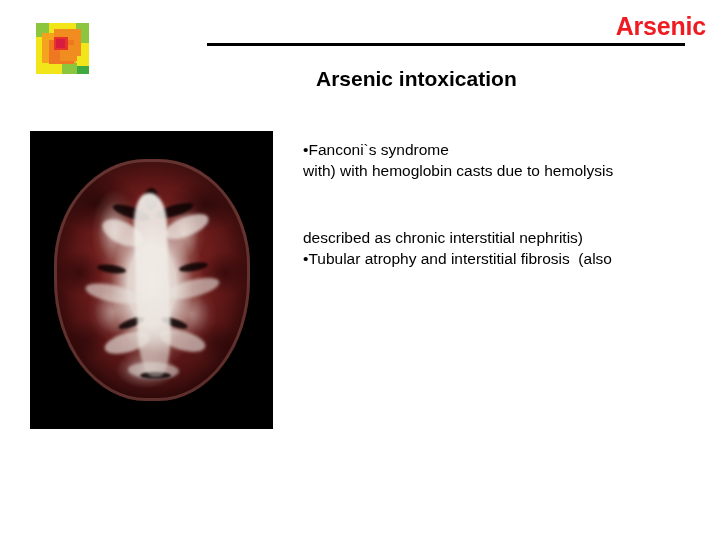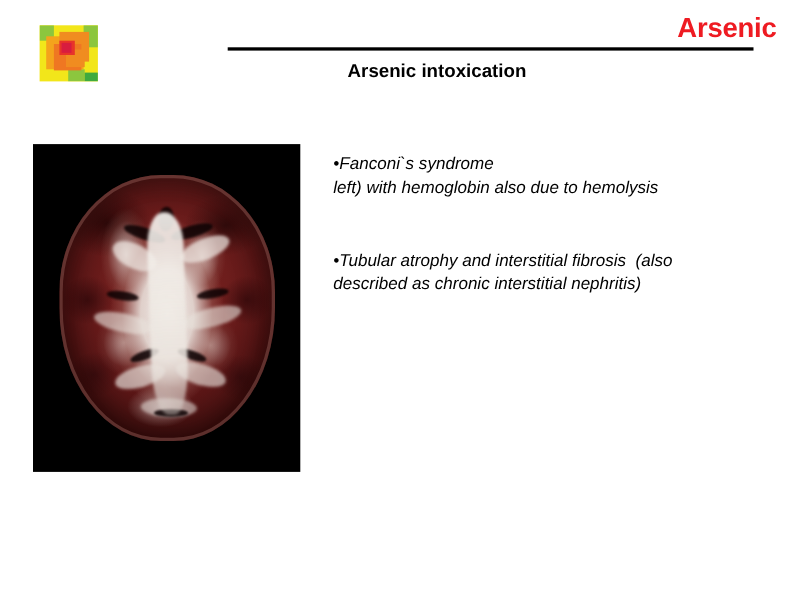--- a/index.html
+++ b/index.html
@@ -73,22 +73,22 @@
     font-size: 25px;
     font-weight: bold;
     color: #ee1b22;
     letter-spacing: -0.2px;
     line-height: 28px;
     white-space: nowrap;
   }
   #slide-subtitle {
     position: absolute;
     left: 316px;
-    top: 54px;
-    font-size: 17px;
+    top: 68px;
+    font-size: 21px;
     font-weight: bold;
     color: #000000;
     line-height: 22px;
     white-space: nowrap;
   }
 
   
   #specimen-figure {
     position: absolute;
     left: 30px;
@@ -194,21 +194,20 @@
     color: #000000;
     line-height: 21px;
     margin: 0;
   }
   .bullet-line {
     font-size: 15.5px;
     color: #000000;
     line-height: 21px;
     margin: 0;
     white-space: pre-wrap;
-    font-style: italic;
   }
   .block-gap { height: 46px; }
 </style>
 </head>
 <body>
 
 <div id="slide">
 
   <div id="logo-mark">
     <div class="lg-inner">
@@ -245,22 +244,22 @@
       <span class="fissure f5"></span>
       <span class="fissure f6"></span>
       <span class="fissure f7"></span>
       <span class="fissure f8"></span>
     </div>
   </div>
 
   <div id="body-column">
 
     <p class="bullet-line">•Fanconi`s syndrome</p>
-    <p class="bullet-line">left) with hemoglobin also due to hemolysis</p>
+    <p class="bullet-line">with) with hemoglobin casts due to hemolysis</p>
 
     <div class="block-gap"></div>
 
+    <p class="bullet-line">described as chronic interstitial nephritis)</p>
     <p class="bullet-line">•Tubular atrophy and interstitial fibrosis  (also</p>
-    <p class="bullet-line">described as chronic interstitial nephritis)</p>
 
   </div>
 
 </div>
 
 </body></html>

